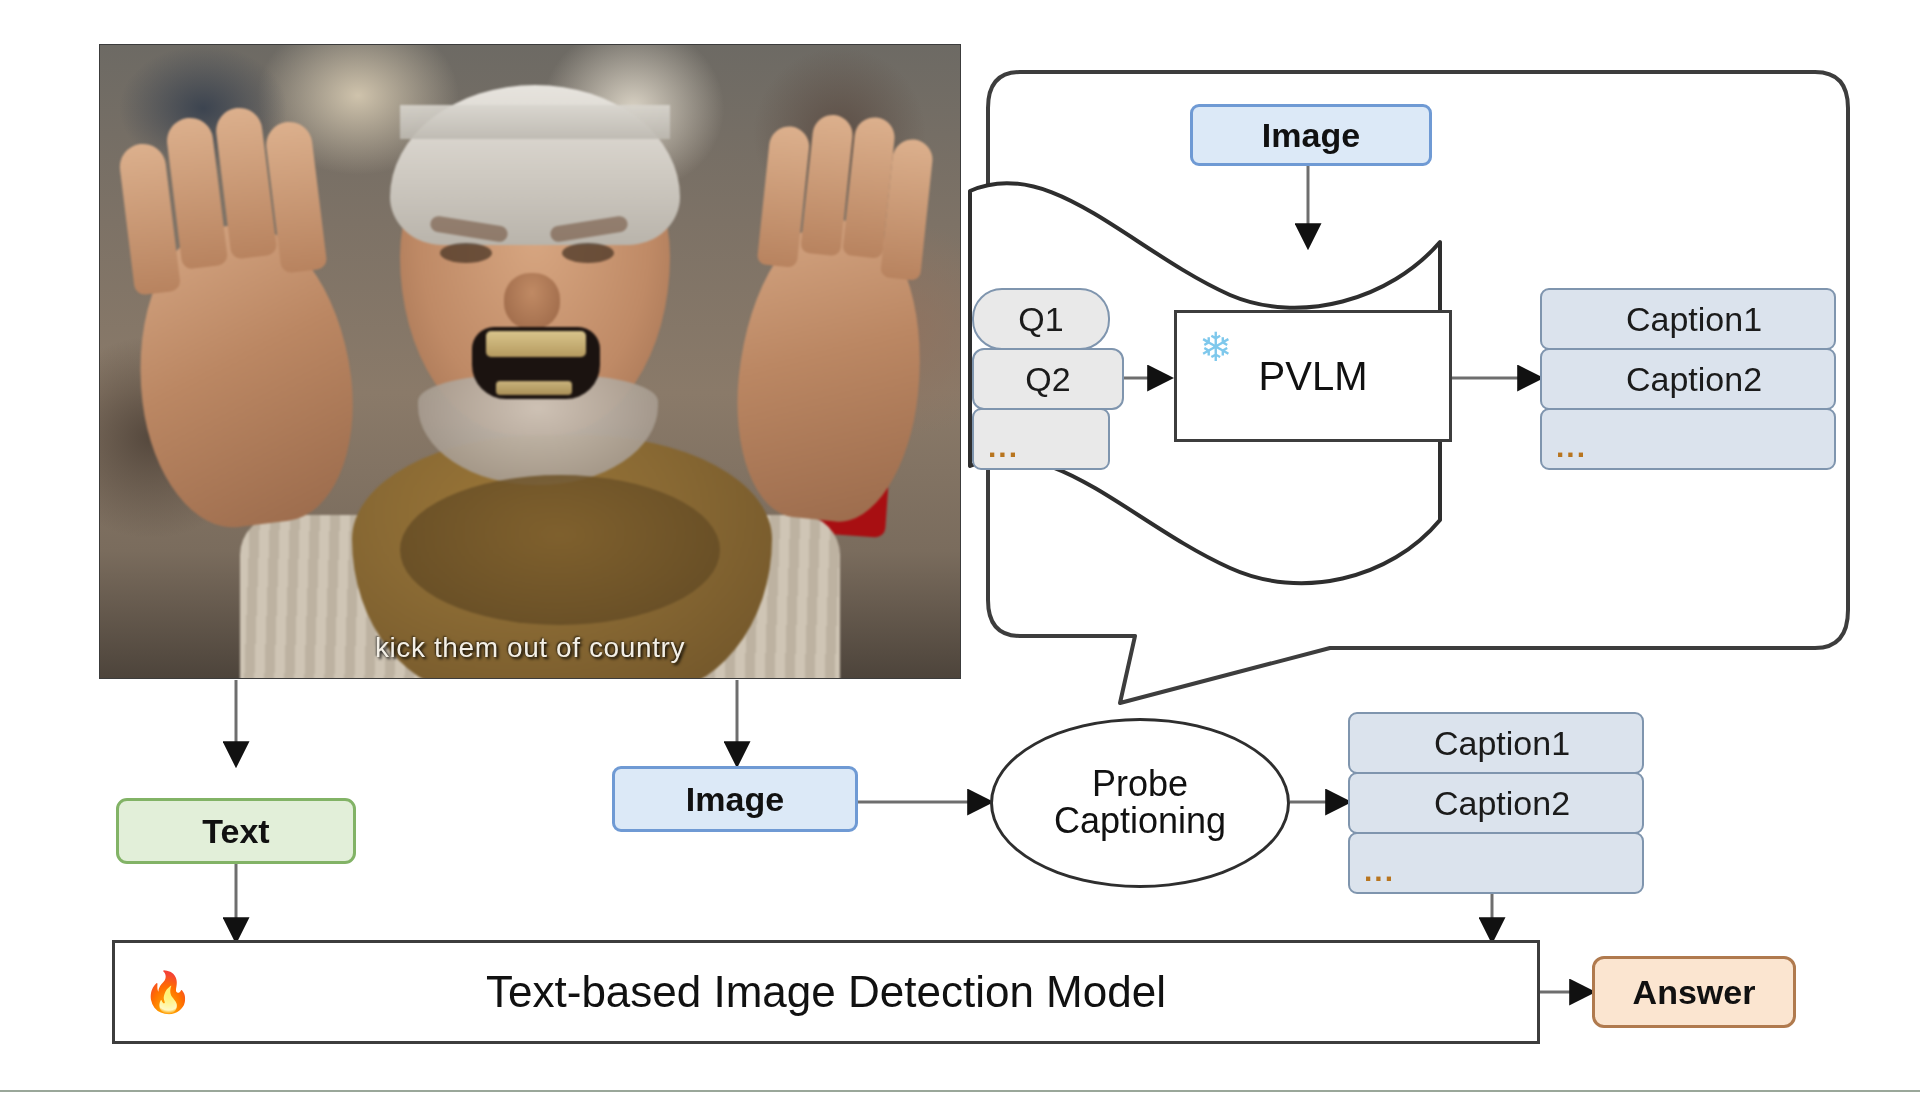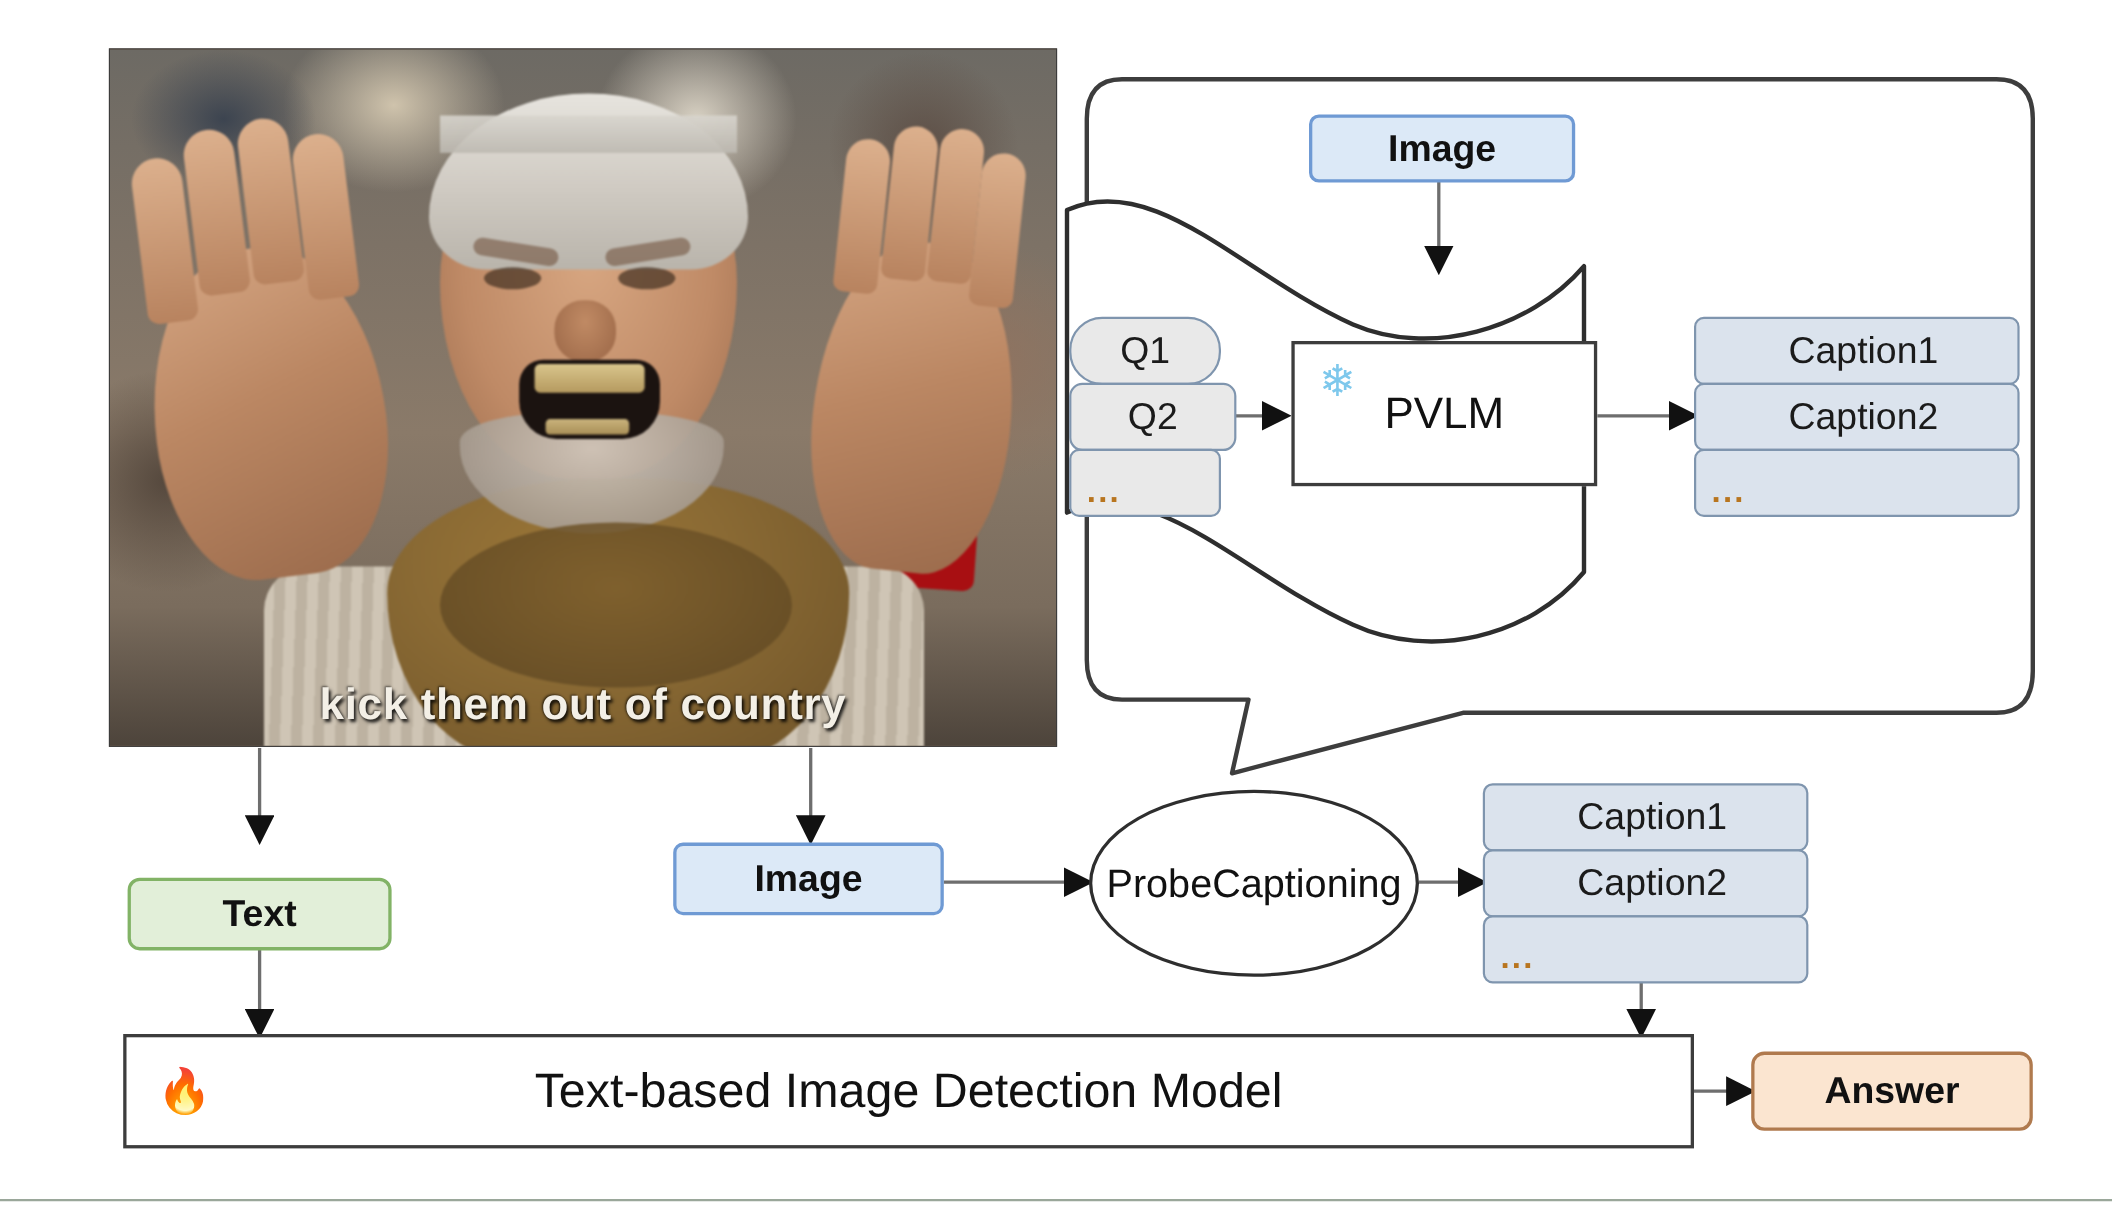--- a/index.html
+++ b/index.html
@@ -52,39 +52,39 @@
          border-radius:46% 46% 30% 30%/40% 40% 60% 60%;}
   .scarf2{position:absolute;left:300px;top:430px;width:320px;height:150px;
          background:radial-gradient(ellipse at 50% 40%,#7b5d2c,#5d4622);
          border-radius:50%;opacity:.85;}
   .coat{position:absolute;left:140px;top:470px;width:600px;height:200px;
         background:repeating-linear-gradient(92deg,#cfc5b5 0 10px,#bdb2a1 10px 20px);
         border-radius:40px 40px 0 0;}
   .red{position:absolute;left:700px;top:340px;width:90px;height:150px;background:#a80f12;
        border-radius:14px 4px 10px 20px;transform:rotate(4deg);}
   .memecap{position:absolute;left:0;right:0;bottom:14px;text-align:center;
-           font-family:"Liberation Sans",sans-serif;font-weight:700;font-size:40px;
+           font-family:"Liberation Sans",sans-serif;font-weight:400;font-size:28px;
            color:#f3efe6;letter-spacing:.6px;
            text-shadow:2px 2px 3px rgba(0,0,0,.85),-1px -1px 2px rgba(0,0,0,.6);}
 
   
   .node{position:absolute;display:flex;align-items:center;justify-content:center;
         box-sizing:border-box;font-size:34px;color:#111;}
   .n-blue{background:#dce9f7;border:3px solid #6f9ad4;border-radius:9px;font-weight:700;}
   .n-green{background:#e2efd9;border:3px solid #82b366;border-radius:11px;font-weight:700;}
   .n-peach{background:#fbe5d0;border:3px solid #b07a4e;border-radius:12px;font-weight:700;}
   .n-plain{background:#ffffff;border:3px solid #3d3d3d;}
   .stackbox{position:absolute;box-sizing:border-box;background:#e9e9e9;
             border:2px solid #7f95ae;border-radius:9px;display:flex;align-items:center;
             justify-content:center;font-size:34px;color:#1b1b1b;}
   .stackbox.cap{background:#dbe3ed;padding-left:12px;}
   .stackbox.dots{justify-content:flex-start;align-items:flex-end;
                  padding:0 0 4px 14px;font-weight:700;color:#b8751f;font-size:30px;letter-spacing:2px;}
   .ellipse{position:absolute;box-sizing:border-box;border:3px solid #2e2e2e;border-radius:50%;
-           background:#fff;display:flex;align-items:center;
+           background:#fff;display:flex;flex-direction:column;align-items:center;
            justify-content:center;font-size:36px;line-height:1.02;color:#111;}
   .bar{position:absolute;box-sizing:border-box;background:#fff;border:3px solid #3d3d3d;
        display:flex;align-items:center;}
   .bar .label{flex:1;text-align:center;font-size:44px;color:#111;}
   .flame{position:absolute;left:28px;top:50%;transform:translateY(-50%);font-size:40px;}
   .snow{position:absolute;left:22px;top:14px;font-size:40px;color:#7ec8ec;line-height:1;}
   svg.lines{position:absolute;left:0;top:0;width:1920px;height:1098px;overflow:visible;}
   .pvlm-text{font-size:40px;color:#111;}
 </style>
 </head>
@@ -190,15 +190,15 @@
 
   <div class="stackbox cap" style="left:1348px;top:712px;width:296px;height:62px;">Caption1</div>
   <div class="stackbox cap" style="left:1348px;top:772px;width:296px;height:62px;">Caption2</div>
   <div class="stackbox cap dots" style="left:1348px;top:832px;width:296px;height:62px;">...</div>
 
   <div class="bar" style="left:112px;top:940px;width:1428px;height:104px;">
     <span class="flame">🔥</span>
     <span class="label">Text-based Image Detection Model</span>
   </div>
 
-  <div class="node n-peach" style="left:1592px;top:956px;width:256px;height:72px;">Answer</div>
+  <div class="node n-peach" style="left:1592px;top:956px;width:204px;height:72px;">Answer</div>
 
 </div>
 
 </body></html>

